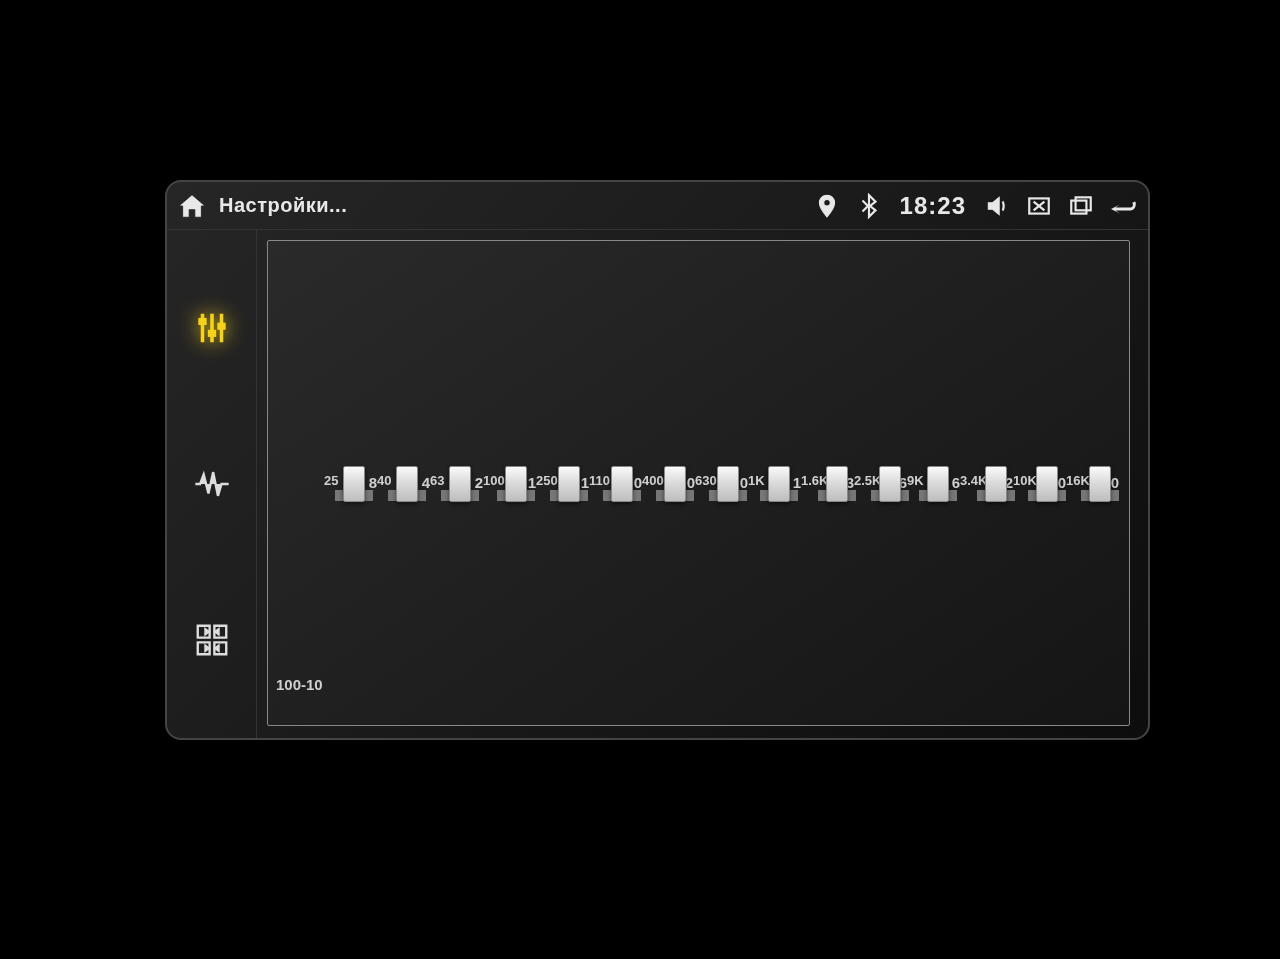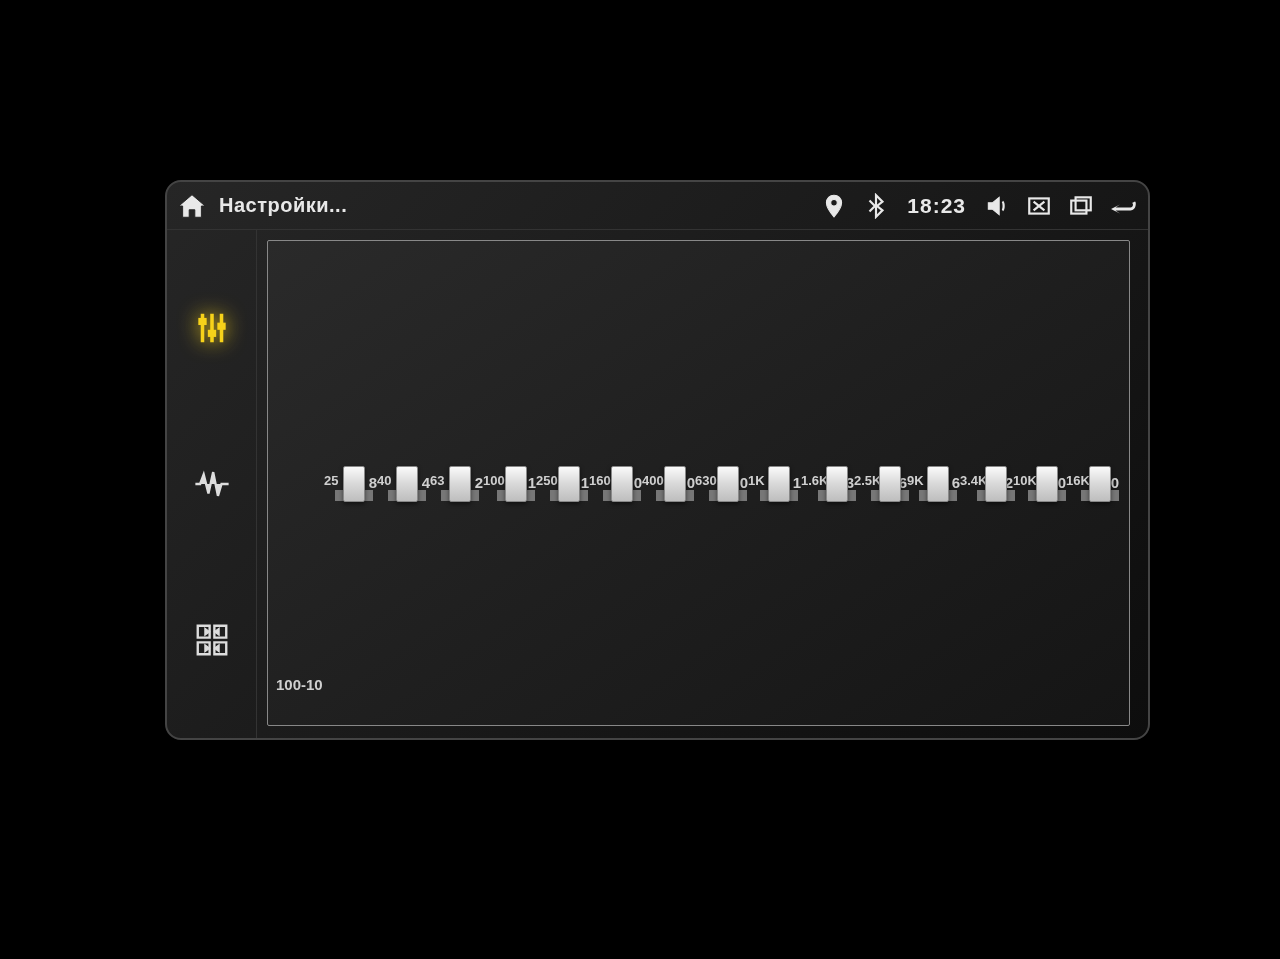--- a/index.html
+++ b/index.html
@@ -27,21 +27,21 @@
     padding: 0 10px;
     color: #e8e8e8;
     font-size: 20px;
     gap: 12px;
     border-bottom: 1px solid #333;
   }
   .statusbar .title { flex: 1; font-weight: bold; letter-spacing: 0.5px; }
   .statusbar .icon { display: inline-flex; align-items: center; justify-content: center; width: 30px; height: 30px; }
   .statusbar svg { width: 26px; height: 26px; fill: #e8e8e8; stroke: #e8e8e8; }
   .home-icon svg { width: 32px; height: 32px; }
-  .clock { font-weight: bold; font-size: 21px; letter-spacing: 1px; margin: 0 4px; }
+  .clock { font-weight: bold; font-size: 24px; letter-spacing: 1px; margin: 0 4px; }
   .back-icon svg { width: 40px; height: 30px; }
   
   
   .body { flex: 1; display: flex; }
   
   .sidebar {
     width: 90px;
     display: flex;
     flex-direction: column;
     align-items: center;
@@ -501,21 +501,21 @@
                     <span></span>
                   </div>
                 </div>
                 <div class="track-line"></div>
                 <div class="track-fill" style="top:calc(45% );bottom:calc(50% );"></div>
                 <div class="slider-knob" style="top:calc(45% );"></div>
               </div>
               <div class="band-val">1</div>
             </div>
             <div class="band">
-              <div class="band-freq">160</div>
+              <div class="band-freq">110</div>
               <div class="band-track">
                 <div class="ticks">
                   <div class="tick">
                     <span></span>
                     <span></span>
                   </div>
                   <div class="tick">
                     <span></span>
                     <span></span>
                   </div>

